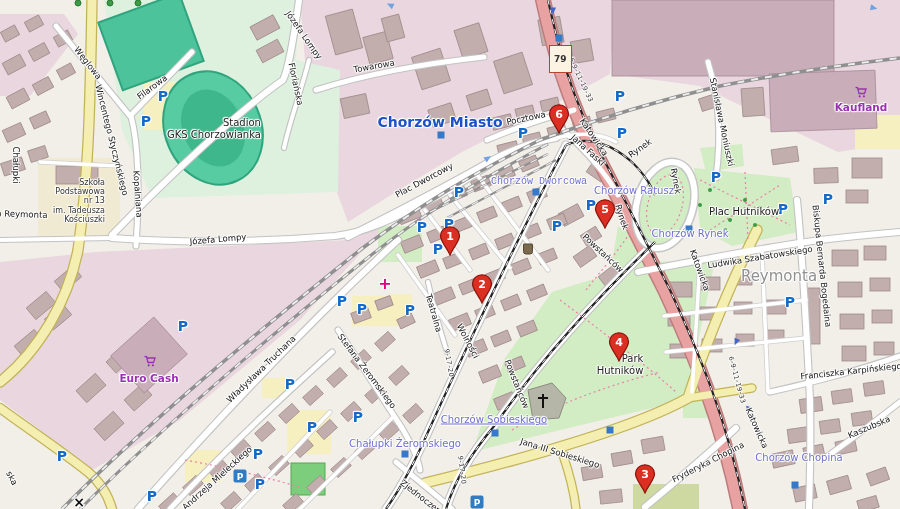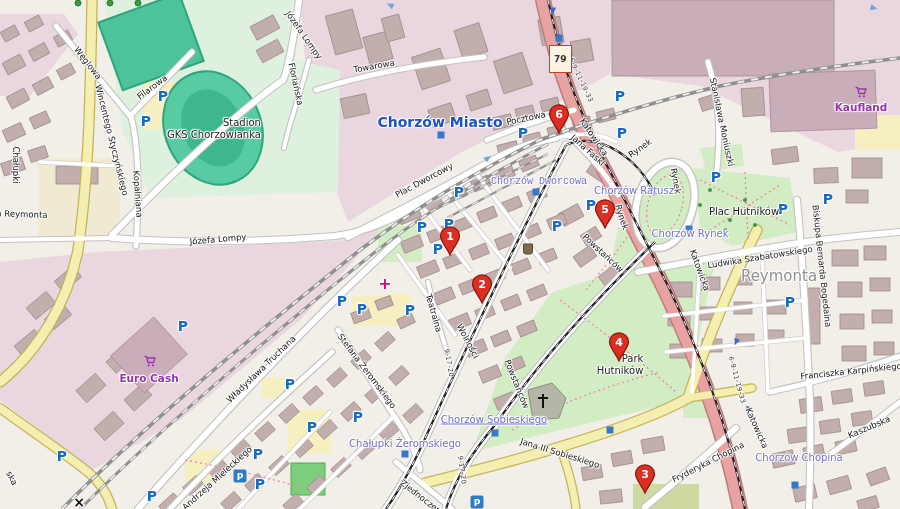--- a/index.html
+++ b/index.html
@@ -460,20 +460,25 @@
       <div class="abs lbl halo" style="left: 822px; top: 266px; transform: translate(-50%, -50%) rotate(84deg);">Biskupa Bernarda Bogedaina</div>
       <div class="abs lbl halo" style="left: 12px; top: 478px; transform: translate(-50%, -50%) rotate(62deg);">ska</div>
     </div>
   <div id="places" class="layer">
       <div class="abs place halo" style="font-size: 10px; color: rgb(26, 26, 26); left: 744px; top: 212px; transform: translate(-50%, -50%);">Plac Hutników</div>
       <div class="abs place halo" style="font-size: 15px; color: rgb(144, 144, 144); left: 779px; top: 277px; transform: translate(-50%, -50%);">Reymonta</div>
       <div class="abs place halo" style="font-size: 10px; color: rgb(34, 34, 34); left: 214px; top: 128px; transform: translate(-50%, -50%);">Stadion
 GKS Chorzowianka</div>
       <div class="abs place halo" style="font-size: 10px; color: rgb(34, 34, 34); left: 620px; top: 364px; transform: translate(-50%, -50%);">Park
 Hutników</div>
+      <div class="abs place halo" style="font-size: 8px; color: rgb(51, 51, 51); left: 79px; top: 201px; transform: translate(-50%, -50%);">Szkoła
+Podstawowa
+nr 13
+im. Tadeusza
+Kościuszki</div>
     </div>
   <div id="shops" class="layer">
       <div class="abs shop halo" style="left: 149px; top: 378px; transform: translate(-50%, -50%);">Euro Cash</div>
       <div class="abs shop halo" style="left: 861px; top: 107px; transform: translate(-50%, -50%);">Kaufland</div>
     </div>
   <div id="stations" class="layer">
       <div class="abs st-major halo" style="left: 440px; top: 122px; transform: translate(-50%, -50%);">Chorzów Miasto</div>
       <div class="abs st-minor halo" style="left: 539px; top: 181px; transform: translate(-50%, -50%); font-family: Liberation Mono, monospace;">Chorzów Dworcowa</div>
       <div class="abs st-minor halo" style="left: 622px; top: 190px; transform: translate(-50%, -50%); padding-left: 24px;">Chorzów Ratusz</div>
       <div class="abs st-minor halo" style="left: 690px; top: 233px; transform: translate(-50%, -50%);">Chorzów Rynek</div>

